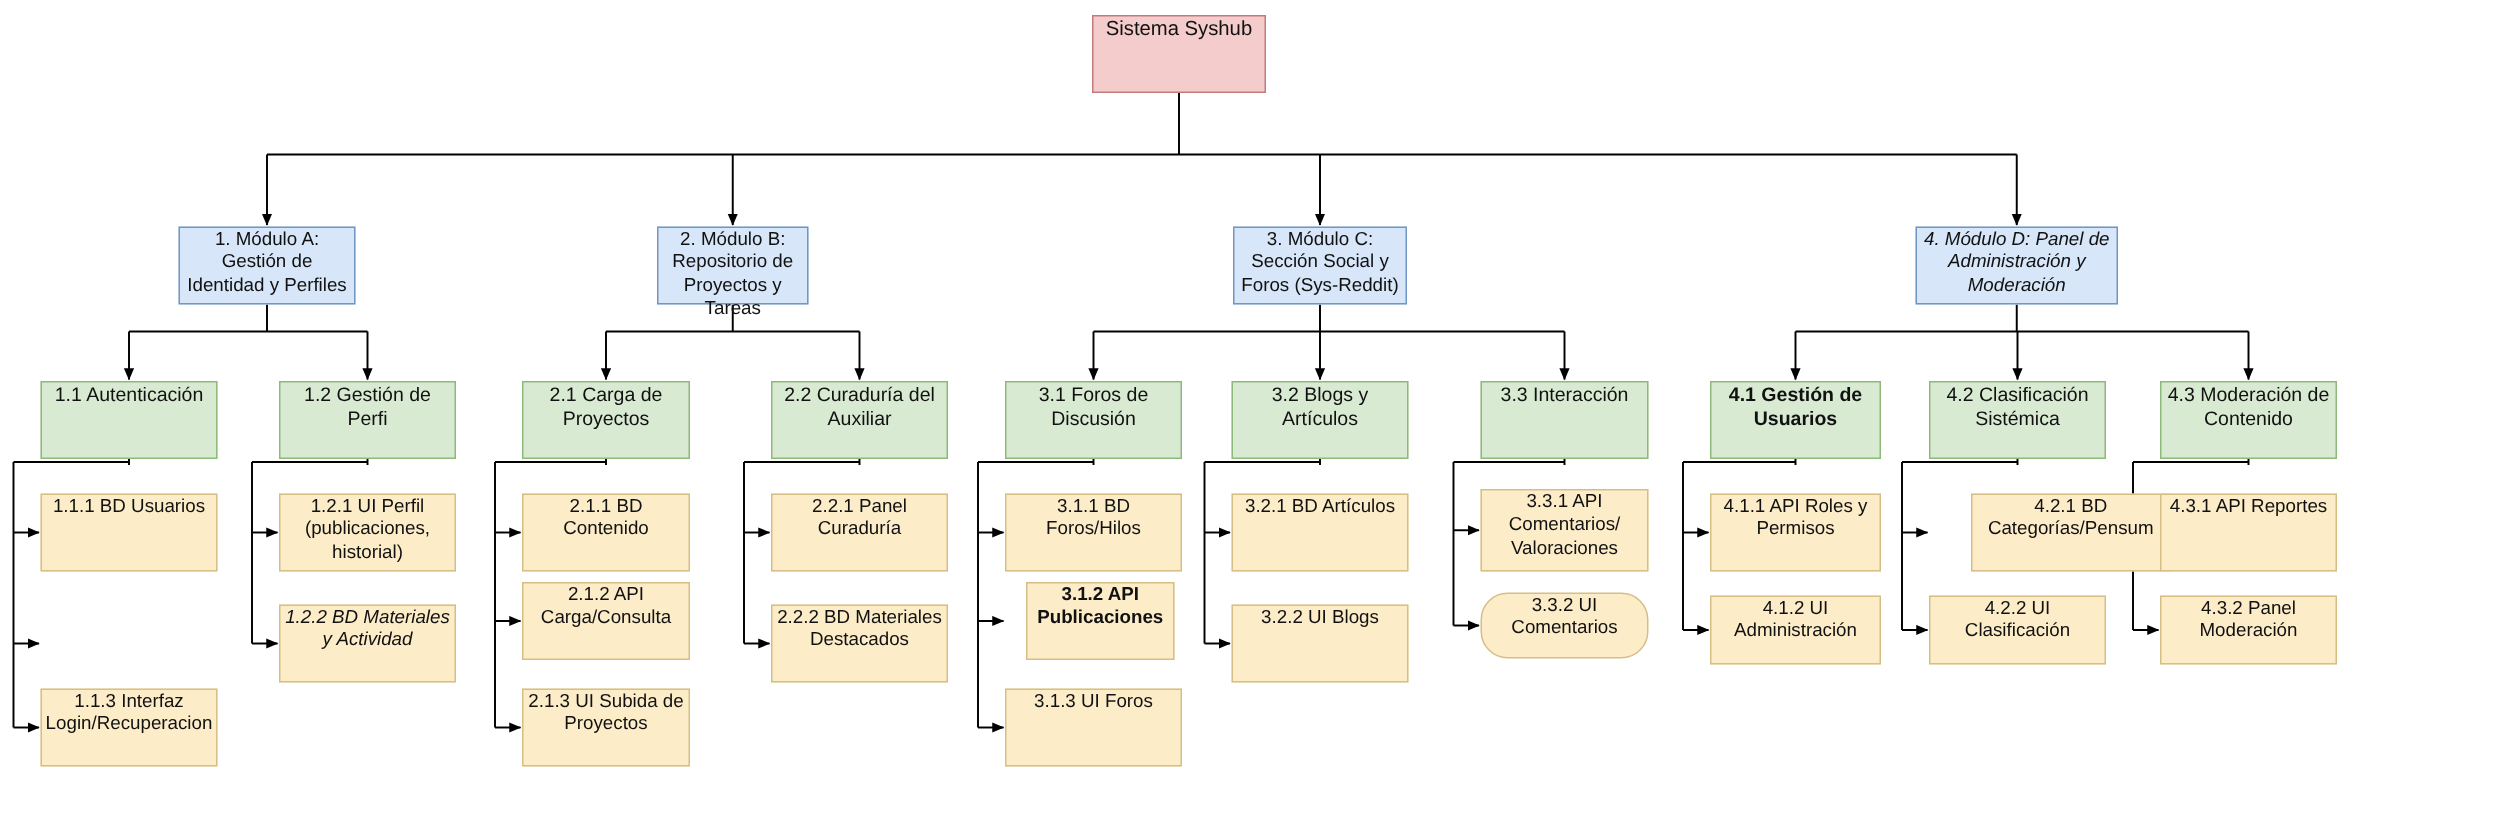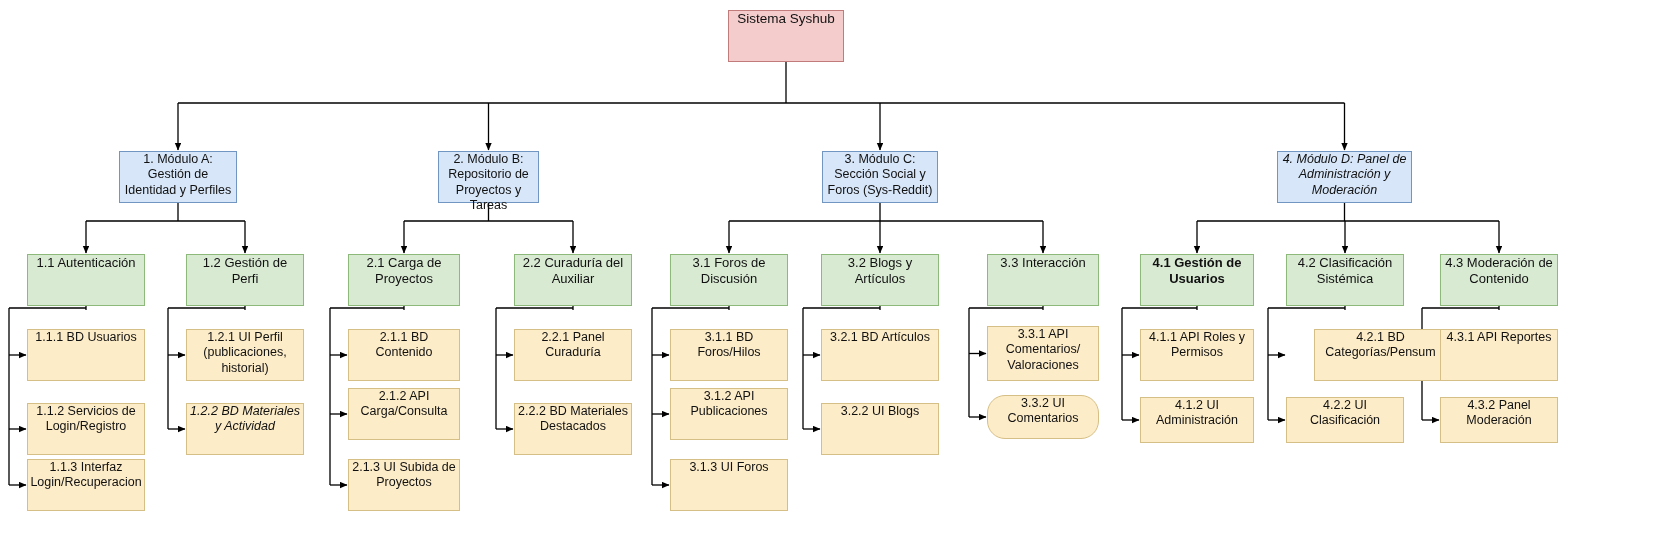--- a/index.html
+++ b/index.html
@@ -96,23 +96,20 @@
     </div>
     <div class="node n-mod" style="left: 119px; top: 151px; width: 118px; height: 52px;">
       <span class="lbl">1. Módulo A: Gestión de Identidad y Perfiles</span>
     </div>
     <div class="node n-sub" style="left: 27px; top: 254px; width: 118px; height: 52px;">
       <span class="lbl">1.1 Autenticación</span>
     </div>
     <div class="node n-leaf" style="left: 27px; top: 329px; width: 118px; height: 52px;">
       <span class="lbl">1.1.1 BD Usuarios</span>
     </div>
-    <div class="node n-leaf" style="left: 27px; top: 403px; width: 118px; height: 52px;">
-      <span class="lbl">1.1.2 Servicios de Login/Registro</span>
-    </div>
     <div class="node n-leaf" style="left: 27px; top: 459px; width: 118px; height: 52px;">
       <span class="lbl">1.1.3 Interfaz Login/Recuperacion</span>
     </div>
     <div class="node n-sub" style="left: 186px; top: 254px; width: 118px; height: 52px;">
       <span class="lbl">1.2 Gestión de Perfi</span>
     </div>
     <div class="node n-leaf" style="left: 186px; top: 329px; width: 118px; height: 52px;">
       <span class="lbl">1.2.1 UI Perfil (publicaciones, historial)</span>
     </div>
     <div class="node n-leaf" style="left: 186px; top: 403px; width: 118px; height: 52px; font-style: italic;">
@@ -144,21 +141,21 @@
     </div>
     <div class="node n-mod" style="left: 822px; top: 151px; width: 116px; height: 52px;">
       <span class="lbl">3. Módulo C: Sección Social y Foros (Sys-Reddit)</span>
     </div>
     <div class="node n-sub" style="left: 670px; top: 254px; width: 118px; height: 52px;">
       <span class="lbl">3.1 Foros de Discusión</span>
     </div>
     <div class="node n-leaf" style="left: 670px; top: 329px; width: 118px; height: 52px;">
       <span class="lbl">3.1.1 BD Foros/Hilos</span>
     </div>
-    <div class="node n-leaf" style="left: 670px; top: 388px; width: 118px; height: 52px;">
+    <div class="node n-leaf" style="left: 684px; top: 388px; width: 99px; height: 52px; font-weight: bold;">
       <span class="lbl">3.1.2 API Publicaciones</span>
     </div>
     <div class="node n-leaf" style="left: 670px; top: 459px; width: 118px; height: 52px;">
       <span class="lbl">3.1.3 UI Foros</span>
     </div>
     <div class="node n-sub" style="left: 821px; top: 254px; width: 118px; height: 52px;">
       <span class="lbl">3.2 Blogs y Artículos</span>
     </div>
     <div class="node n-leaf" style="left: 821px; top: 329px; width: 118px; height: 52px;">
       <span class="lbl">3.2.1 BD Artículos</span>

